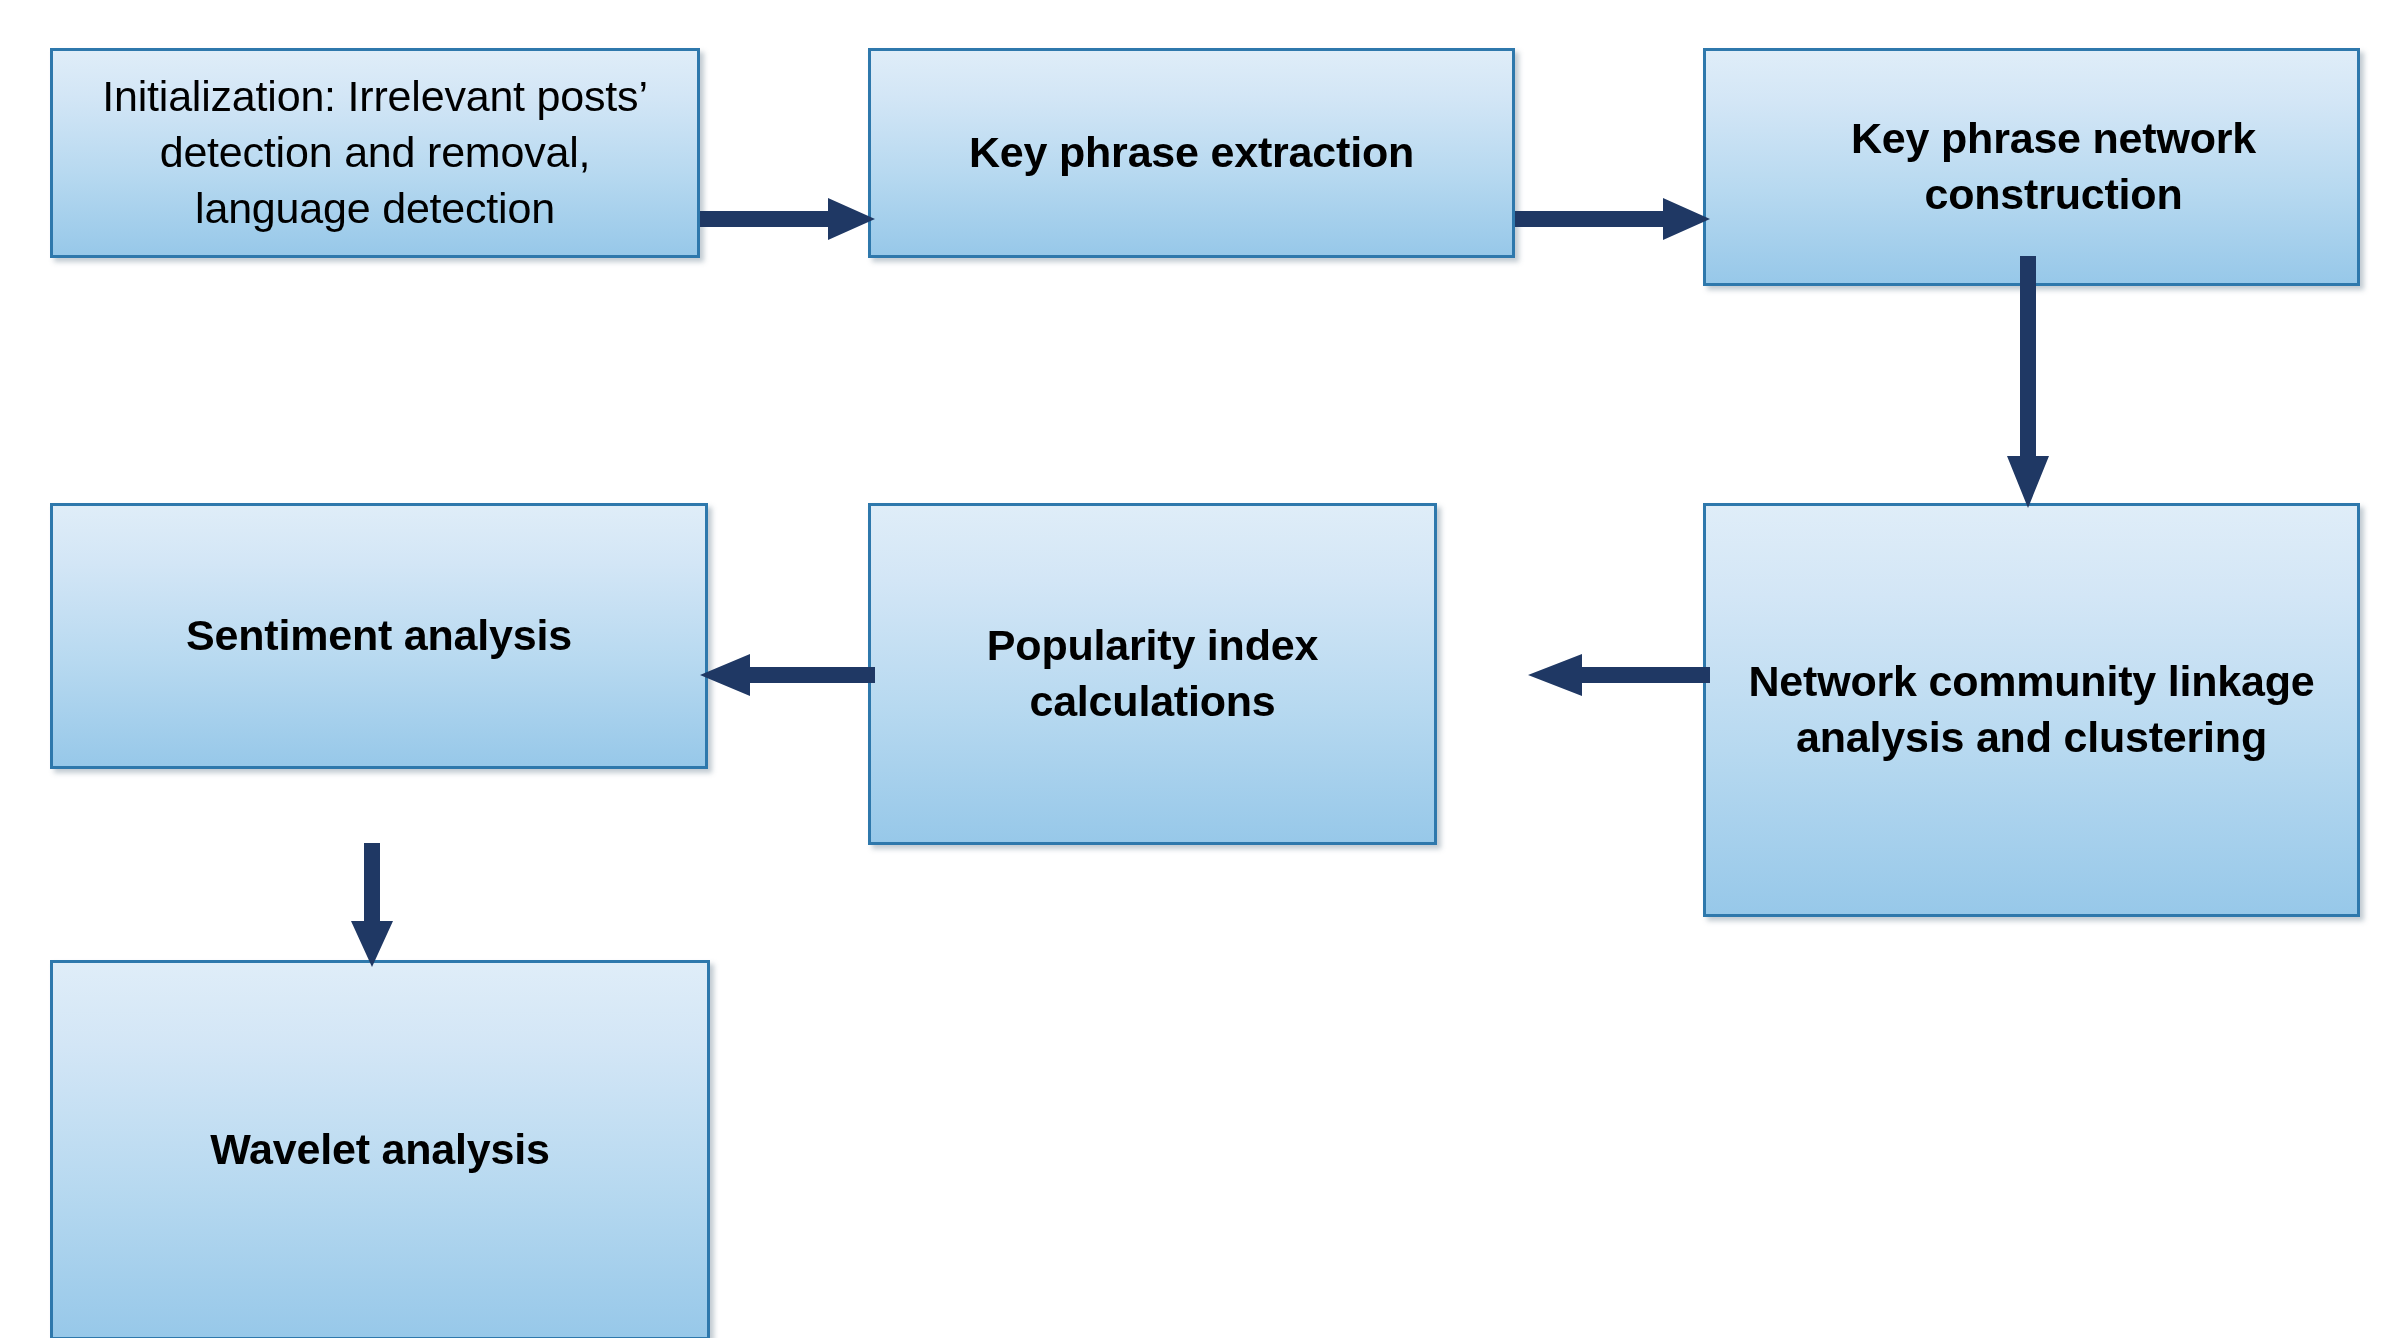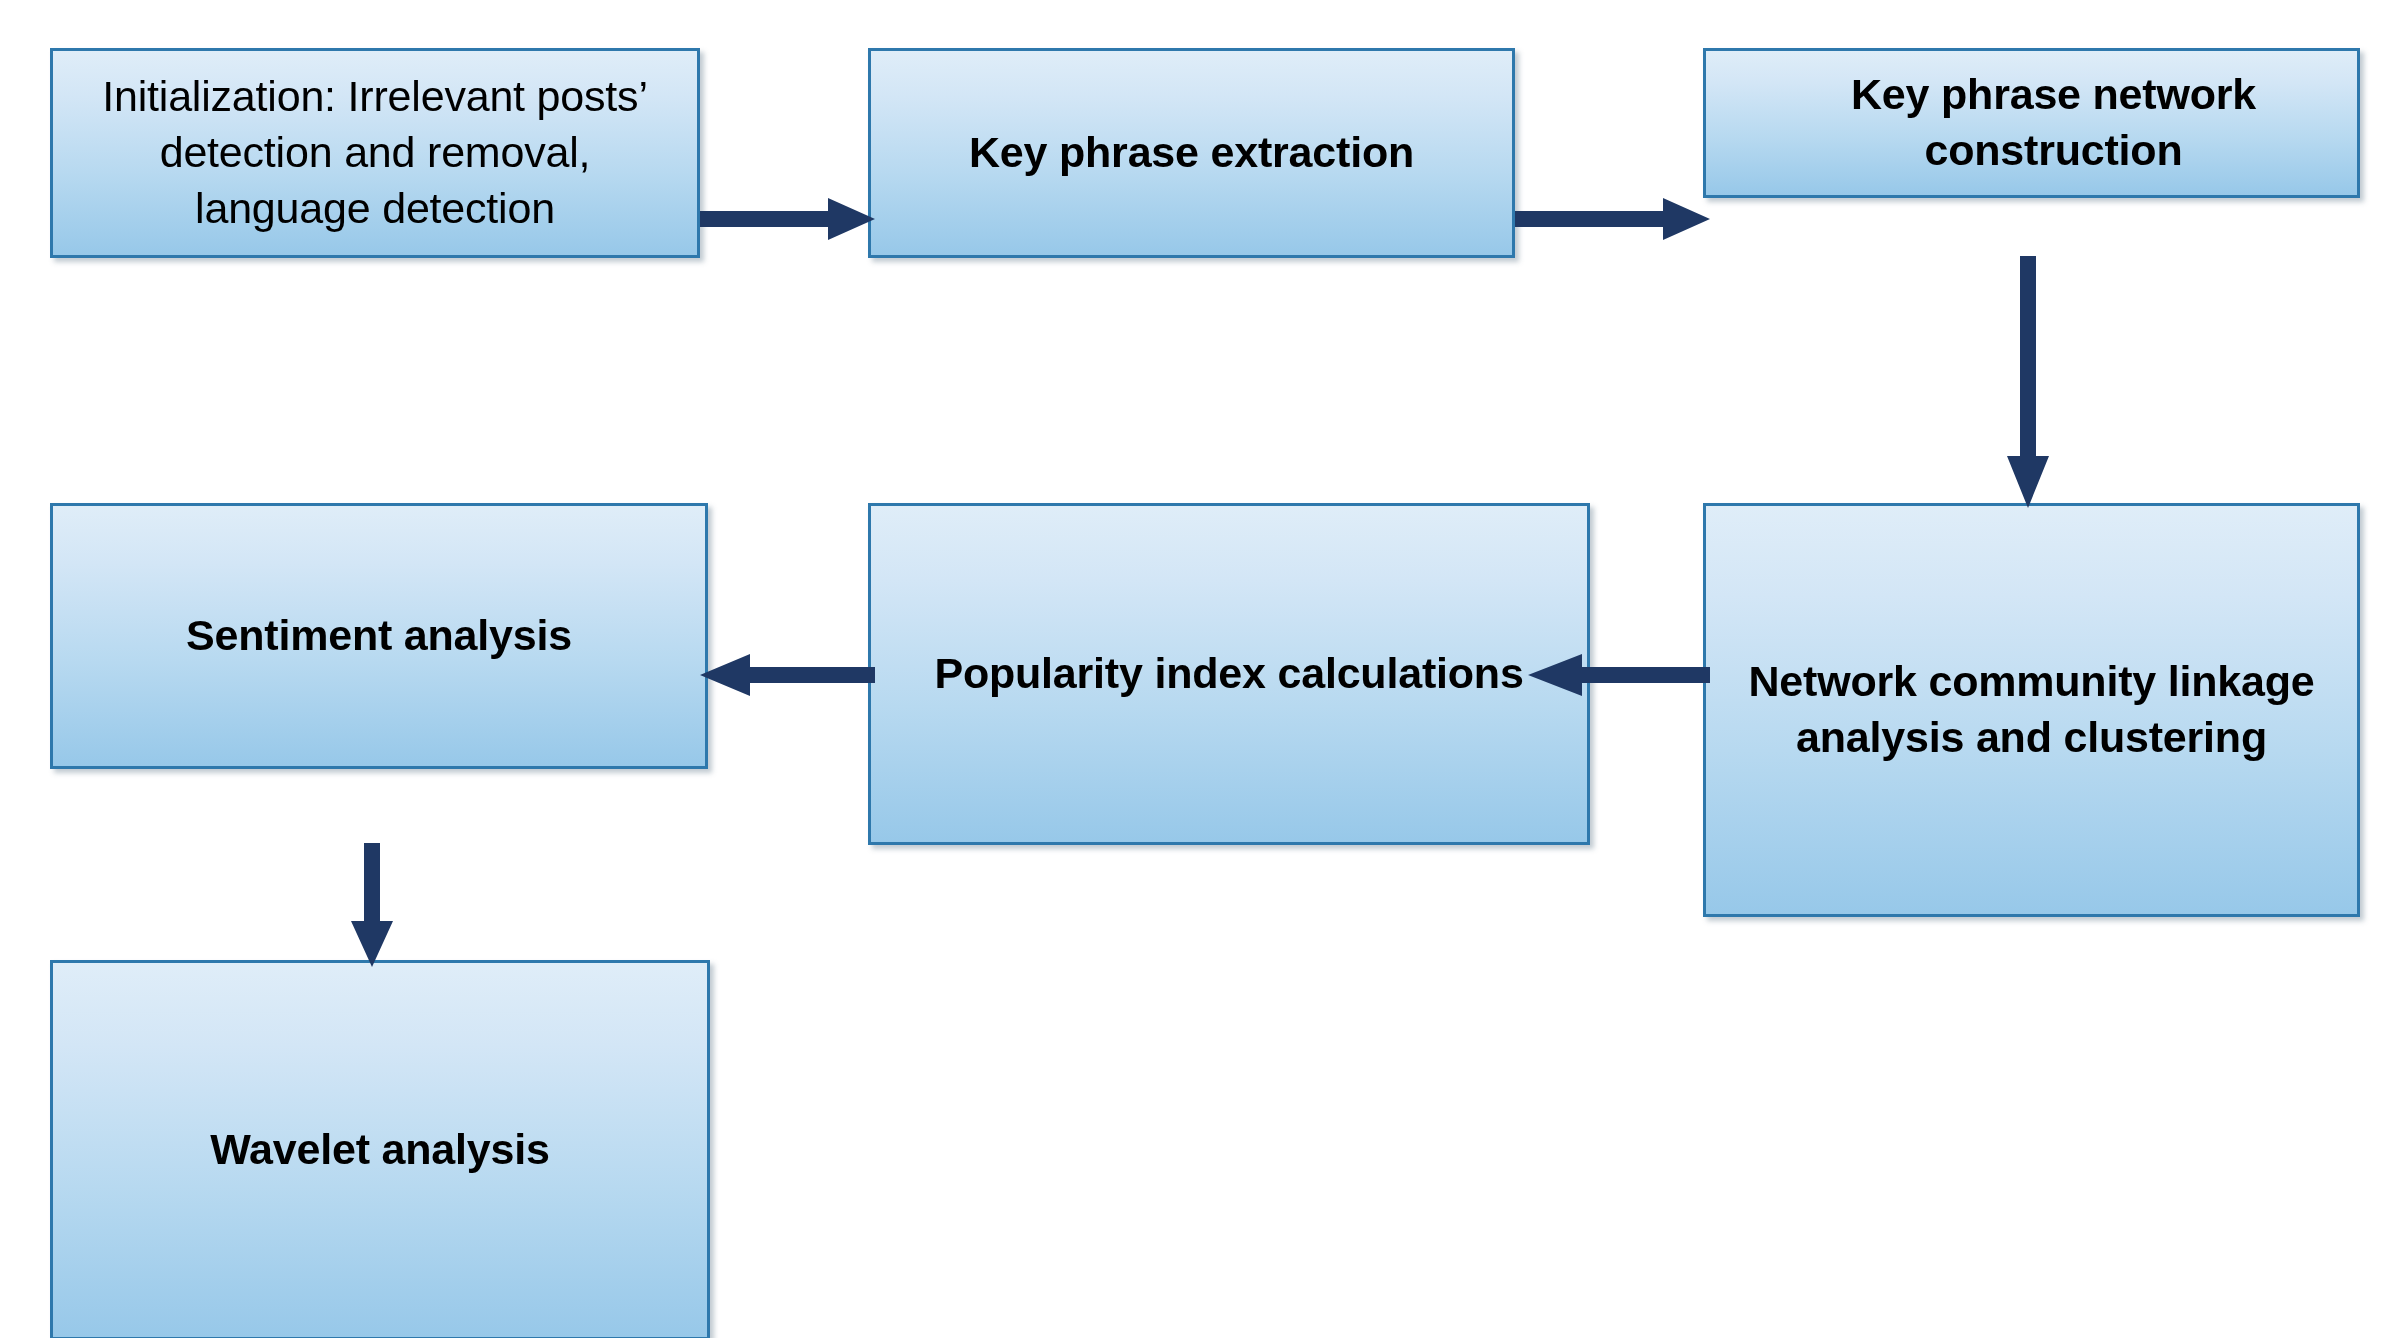--- a/index.html
+++ b/index.html
@@ -40,23 +40,23 @@
     display: block;
     width: 100%;
     padding: 0 14px;
     box-sizing: border-box;
     white-space: pre-line;
   }
 
   
   #node-initialization { left: 50px;   top: 48px;  width: 650px; height: 210px; font-size: 43px; }
   #node-keyphrase-extraction { left: 868px;  top: 48px;  width: 647px; height: 210px; font-size: 43px; }
-  #node-keyphrase-network { left: 1703px; top: 48px;  width: 657px; height: 150px; font-size: 43px; padding-left: 44px; }
+  #node-keyphrase-network { left: 1703px; top: 48px;  width: 657px; height: 238px; font-size: 43px; padding-left: 44px; }
   #node-sentiment  { left: 50px;   top: 503px; width: 658px; height: 266px; font-size: 43px; }
-  #node-popularity { left: 868px;  top: 503px; width: 722px; height: 342px; font-size: 43px; align-items: center; }
+  #node-popularity { left: 868px;  top: 503px; width: 569px; height: 342px; font-size: 43px; align-items: center; }
   #node-network-community { left: 1703px; top: 503px; width: 657px; height: 414px; font-size: 43px; }
   #node-wavelet    { left: 50px;   top: 960px; width: 660px; height: 380px; font-size: 43px; }
 
   
   #node-initialization .txt { font-weight: normal; }
   #node-initialization .lead { font-weight: normal; margin-top: 28px; }
 
   
   .arrow {
     position: absolute;

